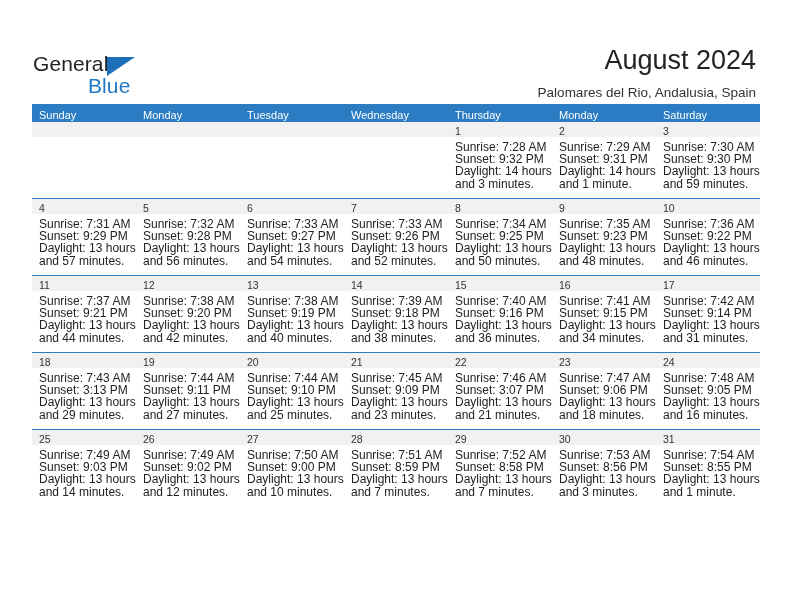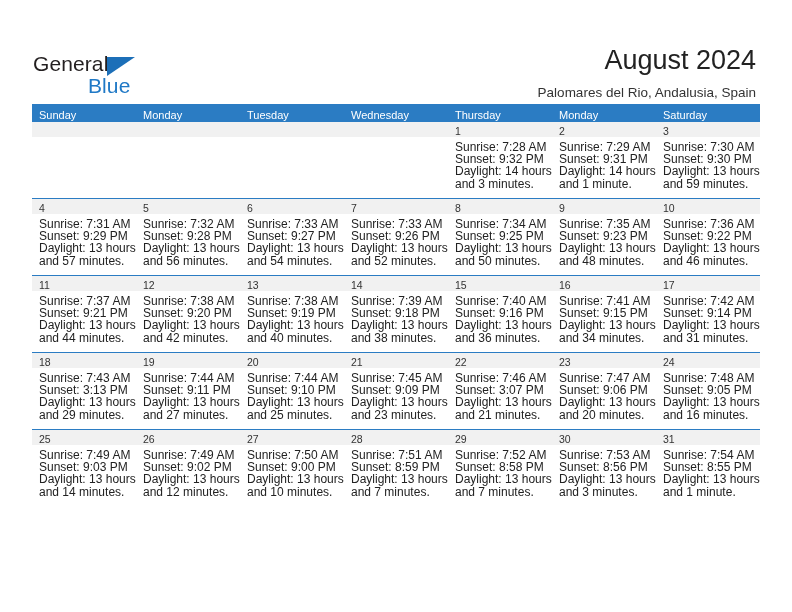--- a/index.html
+++ b/index.html
@@ -401,21 +401,21 @@
               <div>Daylight: 13 hours</div>
               <div>and 21 minutes.</div>
             </div>
           </td>
           <td class="">
             <div class="daynum-band">23</div>
             <div class="cell-body">
               <div>Sunrise: 7:47 AM</div>
               <div>Sunset: 9:06 PM</div>
               <div>Daylight: 13 hours</div>
-              <div>and 20 minutes.</div>
+              <div>and 18 minutes.</div>
             </div>
           </td>
           <td class="">
             <div class="daynum-band">24</div>
             <div class="cell-body">
               <div>Sunrise: 7:48 AM</div>
               <div>Sunset: 9:05 PM</div>
               <div>Daylight: 13 hours</div>
               <div>and 16 minutes.</div>
             </div>

